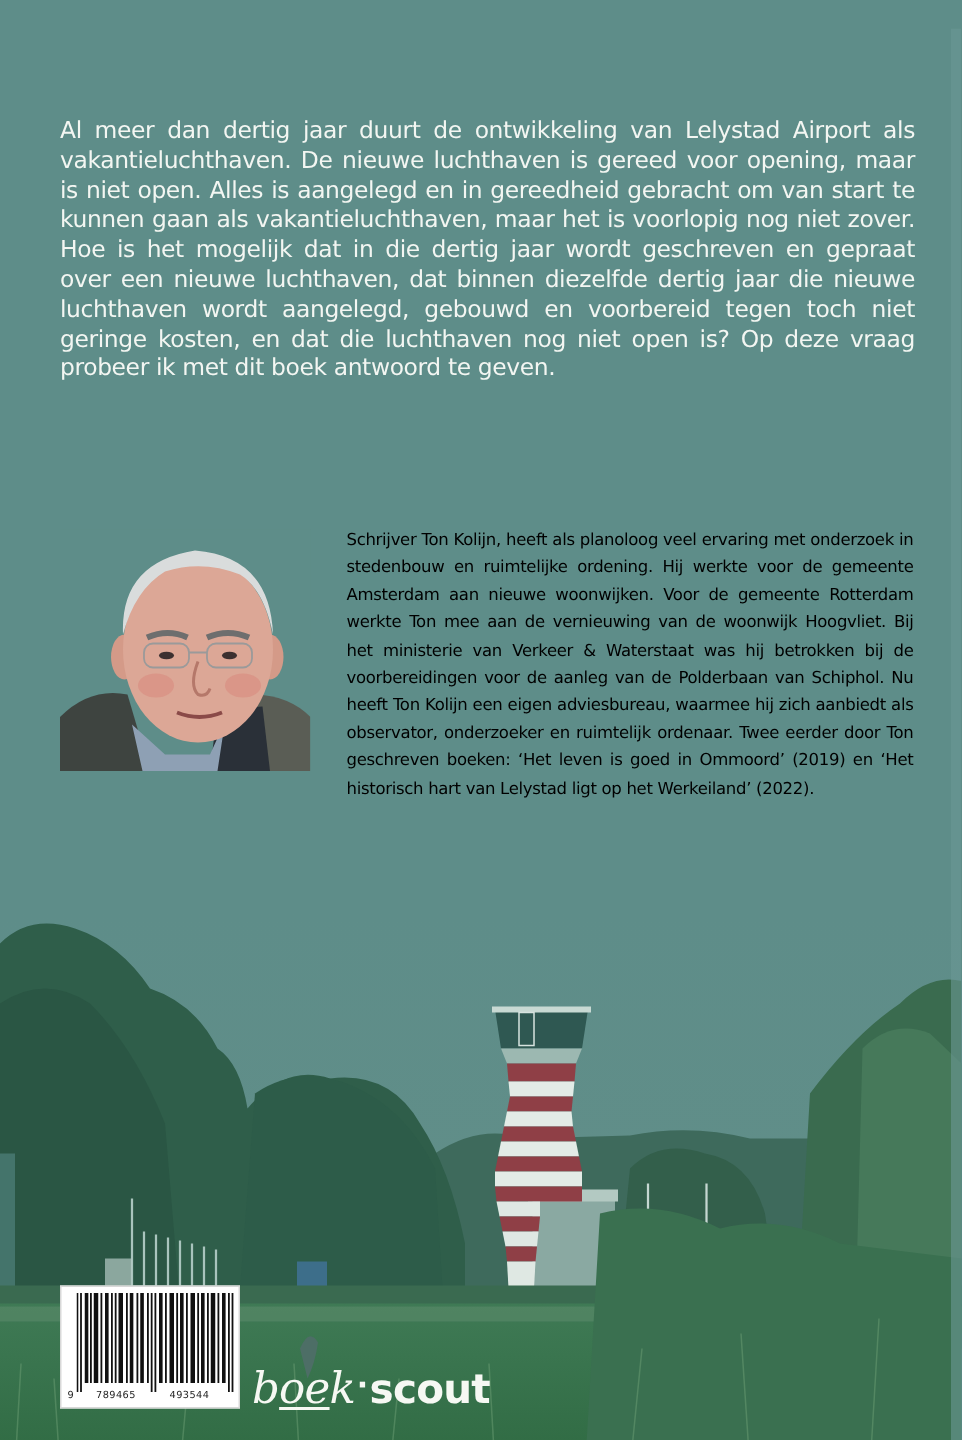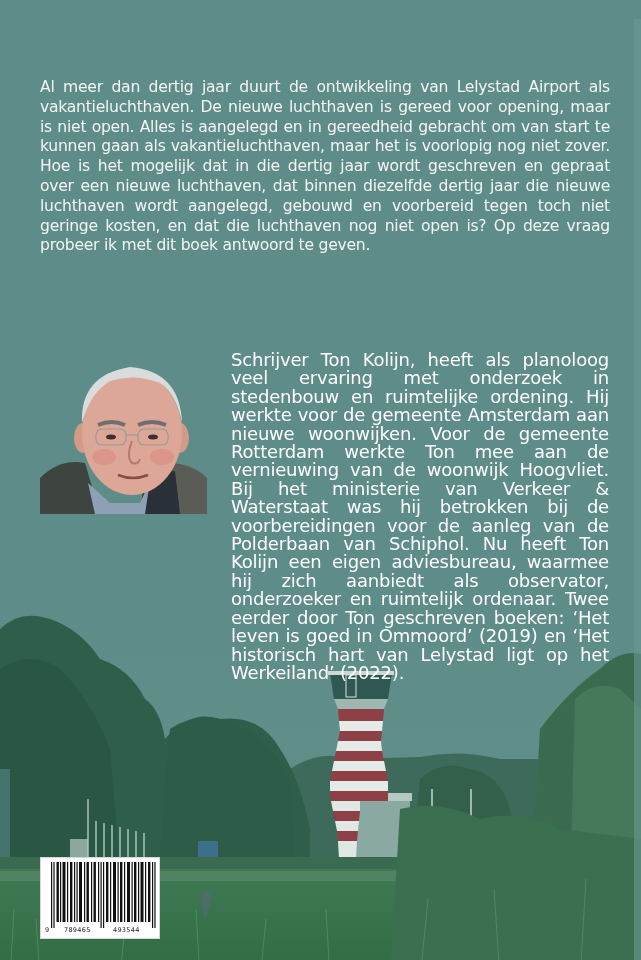--- a/index.html
+++ b/index.html
@@ -18,22 +18,22 @@
     .scene svg { display: block; }
 
     
     .blurb {
       position: absolute; left: 40px; top: 59px; width: 570px;
       font-size: 15.6px; line-height: 19.8px; text-align: justify;
       letter-spacing: -0.25px; color: #f3f6f2;
     }
     .bio {
       position: absolute; left: 231px; top: 332px; width: 378px;
-      font-size: 18px; line-height: 18.4px; text-align: justify;
-      letter-spacing: -0.2px; color: #ffffff;
+      font-size: 11px; line-height: 18.4px; text-align: justify;
+      letter-spacing: -0.2px; color: #000000;
     }
 
     
     .author-photo {
       position: absolute; left: 40px; top: 334px; width: 167px; height: 161px;
       overflow: hidden;
     }
 
     
     .barcode {
@@ -237,14 +237,17 @@
         <rect x="103.4" y="0" width="1.2" height="66"></rect>
       </g>
     </svg>
     <div class="barcode-digits">
       <span class="digit-first">9</span>
       <span class="digit-left">789465</span>
       <span class="digit-right">493544</span>
     </div>
   </div>
 
+  <div class="publisher-logo">
+    <span class="logo-boek"><span>b</span><span class="logo-o-underline">oe</span><span>k</span></span><span class="logo-dot">·</span><span class="logo-scout">scout</span>
+  </div>
 
 </div>
 
 </body></html>

